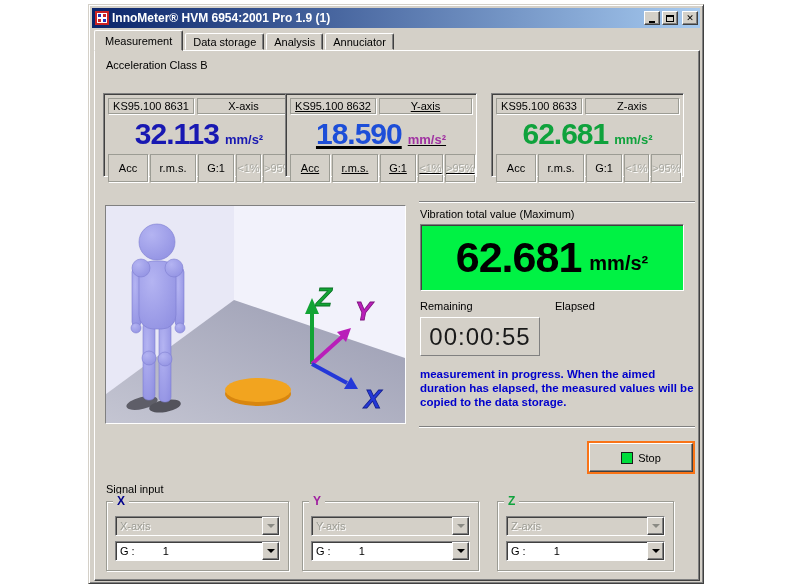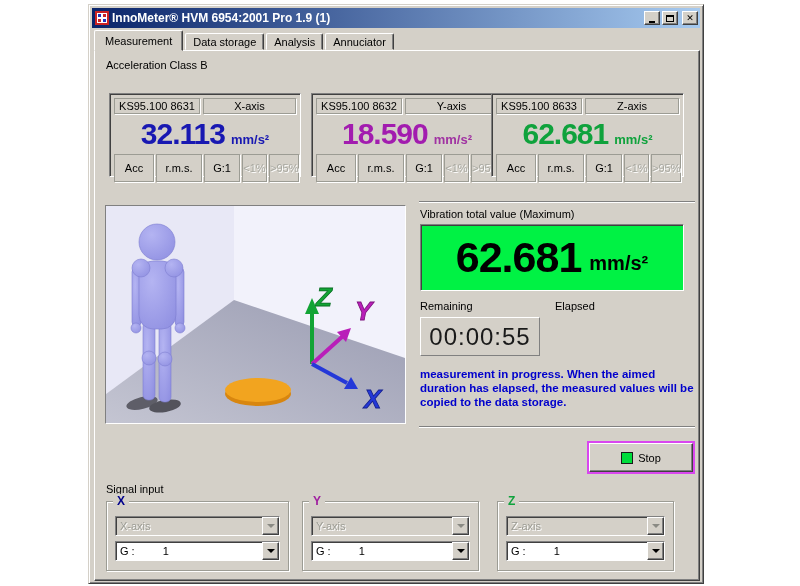--- a/index.html
+++ b/index.html
@@ -94,21 +94,21 @@
   .timer {
     position:absolute; top:266px; height:39px; background:#D4D0C8;
     border:1px solid; border-color:#FFFFFF #808080 #808080 #FFFFFF;
     display:flex; align-items:center; justify-content:center;
     font-size:24px; color:#1A1A1A; letter-spacing:1px;
   }
   .message { position:absolute; left:325px; top:316px; width:274px; font-size:11.5px; font-weight:bold; color:#0000CC; line-height:14px; }
 
   .stop-outer {
     position:absolute; left:492px; top:390px; width:108px; height:33px;
-    border:2px solid #d946ef; background:#D4D0C8; cursor:default;
+    border:2px solid #f97316; background:#D4D0C8; cursor:default;
   }
   .stop-inner {
     width:100%; height:100%;
     border:1px solid; border-color:#FFFFFF #404040 #404040 #FFFFFF;
     box-shadow: inset -1px -1px 0 #808080;
     display:flex; align-items:center; justify-content:center; font-size:11px; color:#000;
   }
   .stop-swatch { width:12px; height:12px; background:#00DC3C; border:1px solid #1A1A1A; margin-right:5px; }
 
   
@@ -172,45 +172,45 @@
     <div class="tab selected">Measurement</div>
     <div class="tab">Data storage</div>
     <div class="tab">Analysis</div>
     <div class="tab">Annuciator</div>
   </div>
 
   <div class="page">
 
     <span class="lbl" style="left:11px; top:8px;">Acceleration Class B</span>
 
-    <div class="panel" style="left:14px;">
+    <div class="panel" style="left:8px;">
       <div class="panel-labels">
         <div class="flatbox sensor">KS95.100 8631</div>
         <div class="flatbox axis">X-axis</div>
       </div>
       <div class="panel-value">
         <span class="val" style="color: rgb(24, 24, 178); text-align: center;">32.113</span>
         <span class="unit" style="color: rgb(24, 24, 178);">mm/s²</span>
       </div>
       <div class="panel-btns">
         <div class="flatbox b-acc">Acc</div>
         <div class="flatbox b-rms">r.m.s.</div>
         <div class="flatbox b-gain">G:1</div>
         <div class="flatbox b-lt off">&lt;1%</div>
         <div class="flatbox b-gt off">&gt;95%</div>
       </div>
     </div>
 
-    <div class="panel" style="left:216px;">
+    <div class="panel" style="left:190px;text-decoration:underline;">
       <div class="panel-labels">
         <div class="flatbox sensor">KS95.100 8632</div>
         <div class="flatbox axis">Y-axis</div>
       </div>
       <div class="panel-value">
-        <span class="val" style="color: #a21caf;">18.590</span>
+        <span class="val" style="color: #1d4ed8;">18.590</span>
         <span class="unit" style="color: rgb(160, 50, 162);">mm/s²</span>
       </div>
       <div class="panel-btns">
         <div class="flatbox b-acc">Acc</div>
         <div class="flatbox b-rms">r.m.s.</div>
         <div class="flatbox b-gain">G:1</div>
         <div class="flatbox b-lt off">&lt;1%</div>
         <div class="flatbox b-gt off">&gt;95%</div>
       </div>
     </div>

